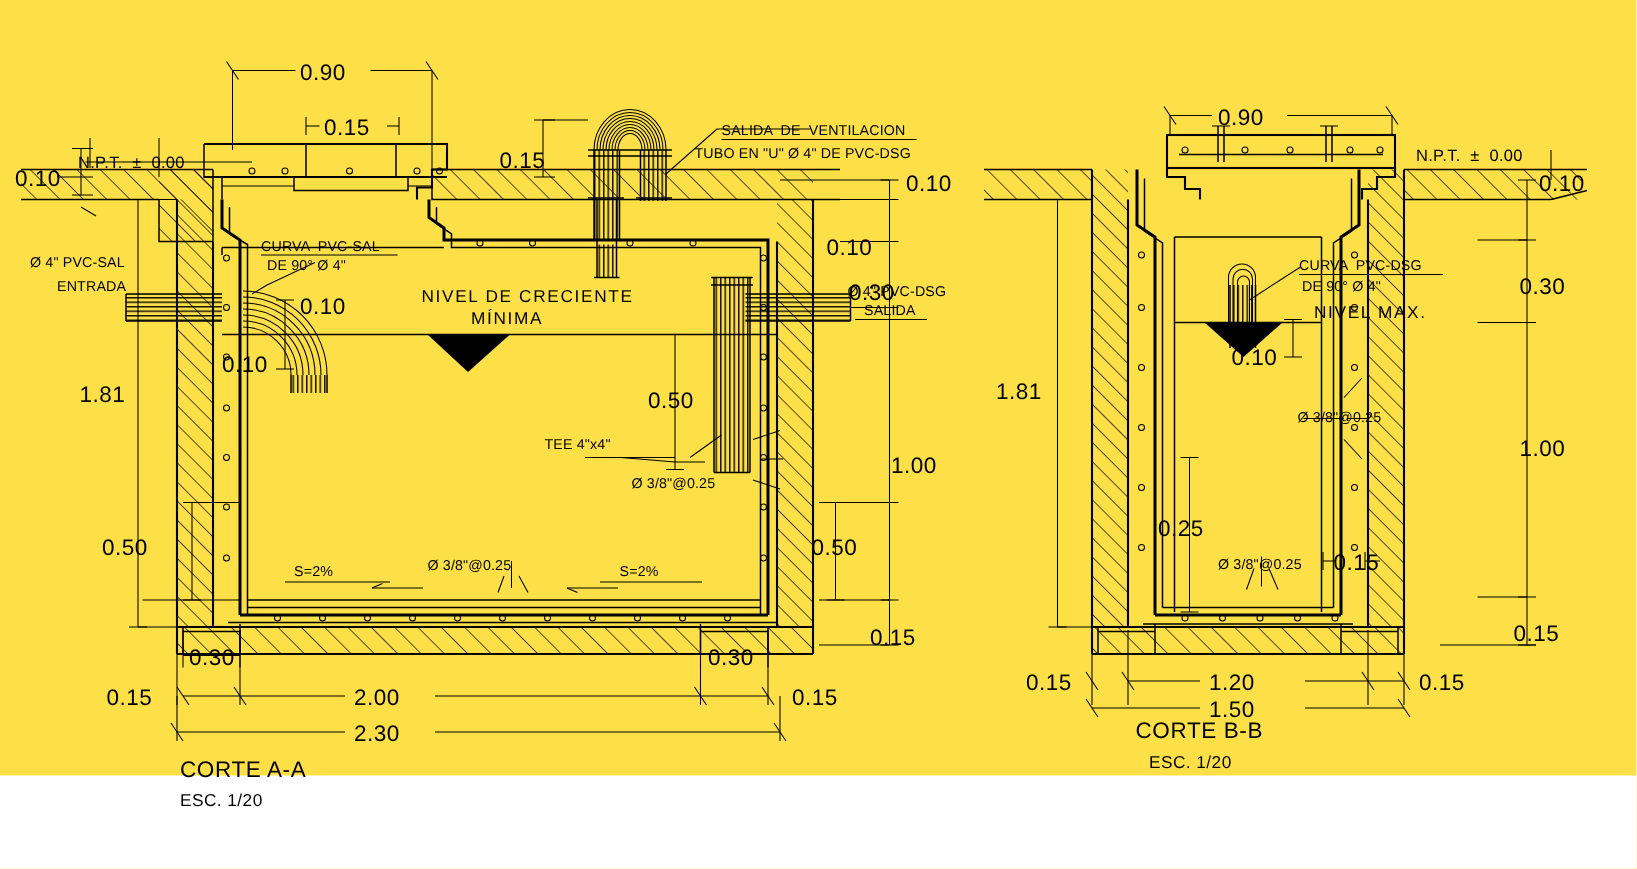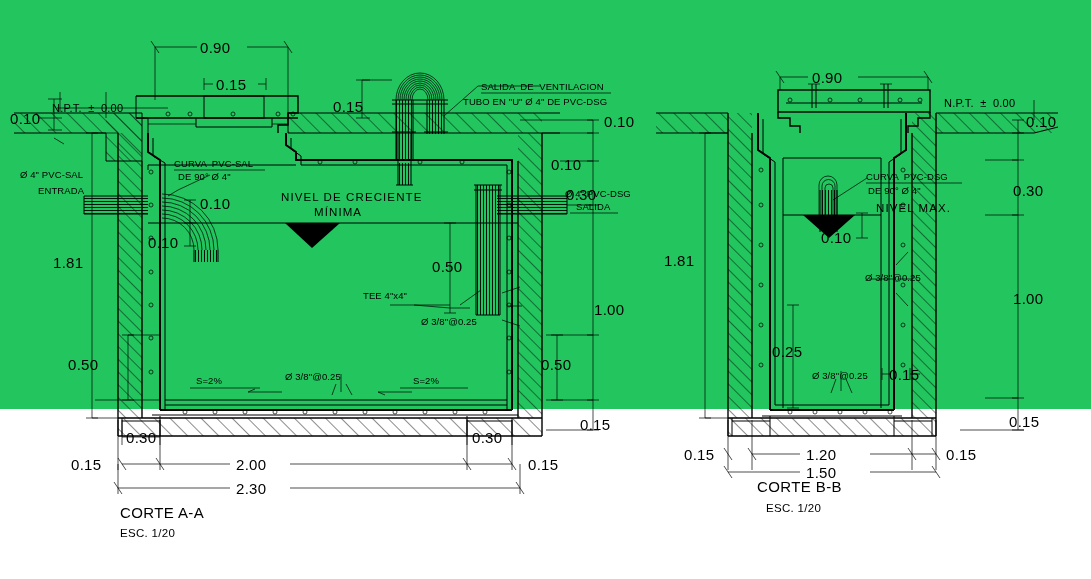--- a/index.html
+++ b/index.html
@@ -10,22 +10,22 @@
   }
   body {
     width: 1091px;
     height: 579px;
     overflow: hidden;
     font-family: "Liberation Sans", sans-serif;
   }
   #sheet {
     position: relative;
     width: 1091px;
-    height: 409px;
-    background: #22c55e;
+    height: 517px;
+    background: #fde047;
   }
   svg.cad {
     position: absolute;
     left: 0;
     top: 0;
     width: 1091px;
     height: 579px;
   }
   text {
     font-family: "Liberation Sans", sans-serif;

